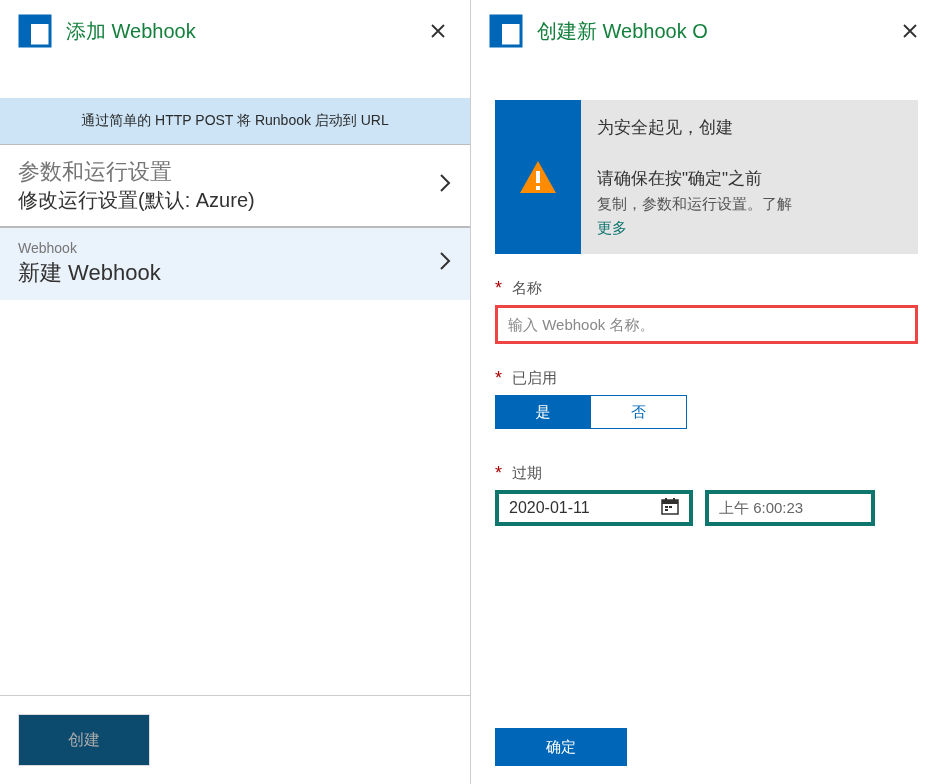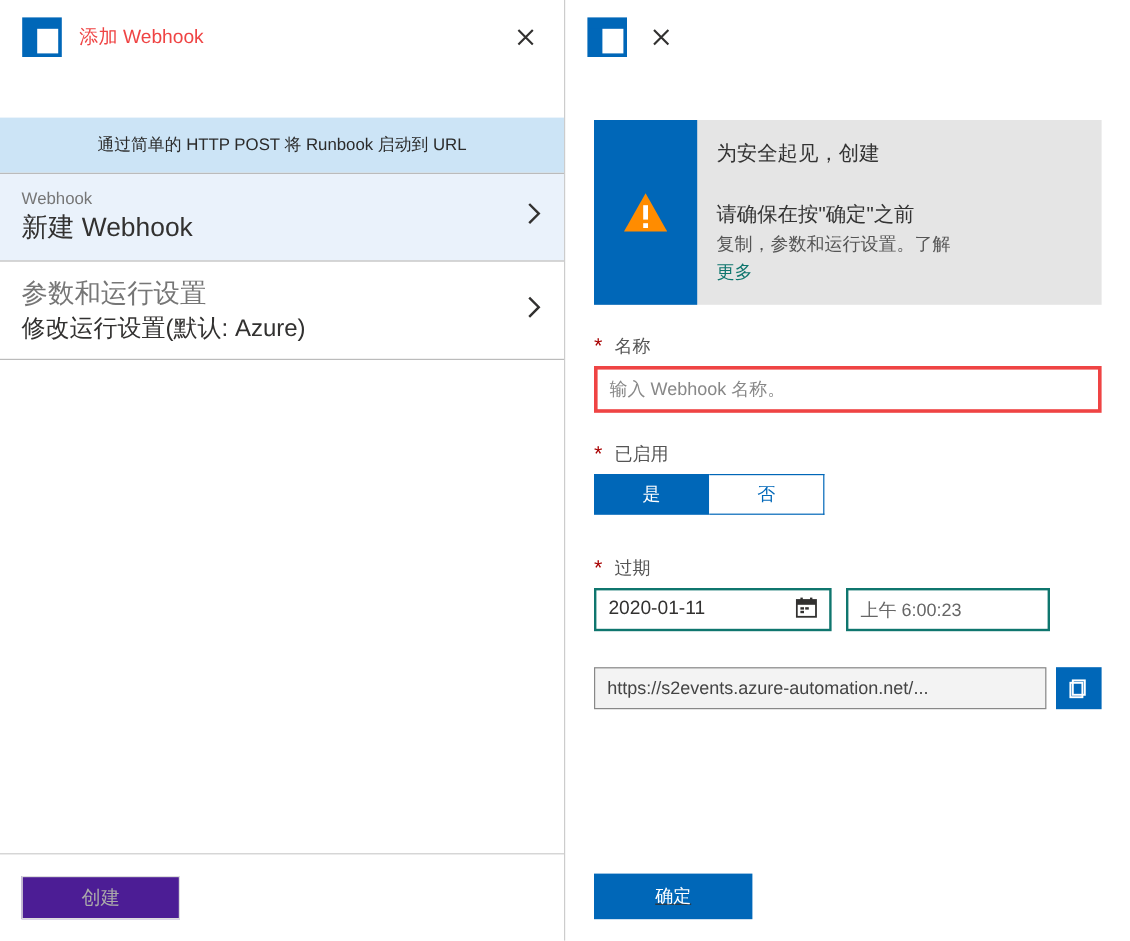--- a/index.html
+++ b/index.html
@@ -21,22 +21,22 @@
     .panel-left { width: 471px; }
     .panel-right { width: 471px; border-right: none; }
 
     .panel-header {
       display: flex;
       align-items: center;
       padding: 14px 18px;
       gap: 14px;
     }
     .panel-header .title {
-      font-size: 16px;
-      color: #ef4444;
+      font-size: 20px;
+      color: #15803d;
       flex: 1;
       white-space: nowrap;
       overflow: hidden;
     }
     .blade-icon {
       width: 34px; height: 34px;
       display: inline-flex; align-items: center; justify-content: center;
     }
     .close-btn {
       width: 28px; height: 28px;
@@ -118,21 +118,21 @@
       width:96px; height:34px;
       display:flex; align-items:center; justify-content:center;
       font-size:15px;
       cursor:pointer;
     }
     .toggle-yes { background:#0067b8; color:#fff; }
     .toggle-no { background:#fff; color:#0067b8; border:1px solid #0067b8; border-left:none; }
 
     .date-row { display:flex; gap:12px; margin-bottom:30px; }
     .date-input {
-      border:2px solid #0f766e;
+      border:4px solid #0f766e;
       padding:2px 10px;
       font-size:16px;
       display:flex; align-items:center; justify-content:space-between;
       width:198px; height:36px;
     }
     .time-input { width:170px; color:#666; font-size:15px; }
 
     .url-row { display:flex; align-items:stretch; gap:0; }
     .url-box {
       flex:1;
@@ -150,31 +150,30 @@
       cursor:pointer;
       margin-left:8px;
     }
 
     .footer-left {
       border-top:1px solid #ccc;
       padding:18px;
       margin-top:auto;
     }
     .create-btn {
-      width:132px; height:36px;
-      background:#4c1d95;
+      width:132px; height:52px;
+      background:#0c4a6e;
       border:1px solid #ddd;
       color:#aaa;
       display:flex; align-items:center; justify-content:center;
       font-size:16px;
     }
 
     .footer-right {
       padding: 0 24px 18px 24px;
-      text-decoration: underline;
     }
     .ok-btn {
       width:132px; height:38px;
       background:#0067b8; color:#fff;
       display:flex; align-items:center; justify-content:center;
       font-size:15px;
       cursor:pointer;
     }
 
     .info-icon {
@@ -196,36 +195,36 @@
     <span class="title">添加 Webhook</span>
     <span class="close-btn">
       <svg width="16" height="16" viewBox="0 0 16 16">
           <path d="M2 2 L14 14 M14 2 L2 14" stroke="#323130" stroke-width="1.8"></path>
         </svg>
     </span>
   </div>
 
   <div class="info-banner">通过简单的 HTTP POST 将 Runbook 启动到 URL</div>
 
+  <div class="list-item last-border">
+    <div class="text-col">
+      <div class="secondary">参数和运行设置</div>
+      <div class="secondary2">修改运行设置(默认: Azure)</div>
+    </div>
+    <span class="chevron">
+      <svg width="14" height="22" viewBox="0 0 14 22">
+          <path d="M3 3 L11 11 L3 19" fill="none" stroke="#323130" stroke-width="2"></path>
+        </svg>
+    </span>
+  </div>
+
   <div class="list-item selected">
     <div class="text-col">
       <div class="label-sm">Webhook</div>
       <div class="label-lg">新建 Webhook</div>
-    </div>
-    <span class="chevron">
-      <svg width="14" height="22" viewBox="0 0 14 22">
-          <path d="M3 3 L11 11 L3 19" fill="none" stroke="#323130" stroke-width="2"></path>
-        </svg>
-    </span>
-  </div>
-
-  <div class="list-item last-border">
-    <div class="text-col">
-      <div class="secondary">参数和运行设置</div>
-      <div class="secondary2">修改运行设置(默认: Azure)</div>
     </div>
     <span class="chevron">
       <svg width="14" height="22" viewBox="0 0 14 22">
           <path d="M3 3 L11 11 L3 19" fill="none" stroke="#323130" stroke-width="2"></path>
         </svg>
     </span>
   </div>
 
   <div style="flex:1"></div>
 
@@ -236,20 +235,21 @@
 
 <div class="panel panel-right">
   <div class="panel-header">
     <span class="blade-icon">
       <svg width="34" height="34" viewBox="0 0 34 34">
         <rect x="2" y="2" width="30" height="30" fill="none" stroke="#0067b8" stroke-width="3"></rect>
         <rect x="2" y="2" width="11" height="30" fill="#0067b8"></rect>
         <rect x="2" y="2" width="30" height="8" fill="#0067b8"></rect>
       </svg>
     </span>
+    <span class="title">创建新 Webhook O</span>
     <span class="close-btn">
       <svg width="16" height="16" viewBox="0 0 16 16">
           <path d="M2 2 L14 14 M14 2 L2 14" stroke="#323130" stroke-width="1.8"></path>
         </svg>
     </span>
   </div>
 
   <div class="panel-body-right">
     <div class="warning-box">
       <div class="warn-icon-col">
@@ -300,27 +300,18 @@
             <rect x="8" y="9" width="3" height="2" fill="#323130"></rect>
             <rect x="4" y="12" width="3" height="2" fill="#323130"></rect>
           </svg>
         </span>
       </div>
       <div class="date-input time-input">
         <span>上午 6:00:23</span>
       </div>
     </div>
 
-    <div class="url-row">
-      <div class="url-box">https://s2events.azure-automation.net/...</div>
-      <div class="copy-btn">
-        <svg width="20" height="20" viewBox="0 0 20 20">
-          <rect x="5" y="3" width="10" height="12" fill="none" stroke="#fff" stroke-width="1.6"></rect>
-          <rect x="3" y="5" width="10" height="12" fill="none" stroke="#fff" stroke-width="1.6"></rect>
-        </svg>
-      </div>
-    </div>
   </div>
 
   <div class="footer-right">
     <div class="ok-btn">确定</div>
   </div>
 </div>
 
 </body></html>

